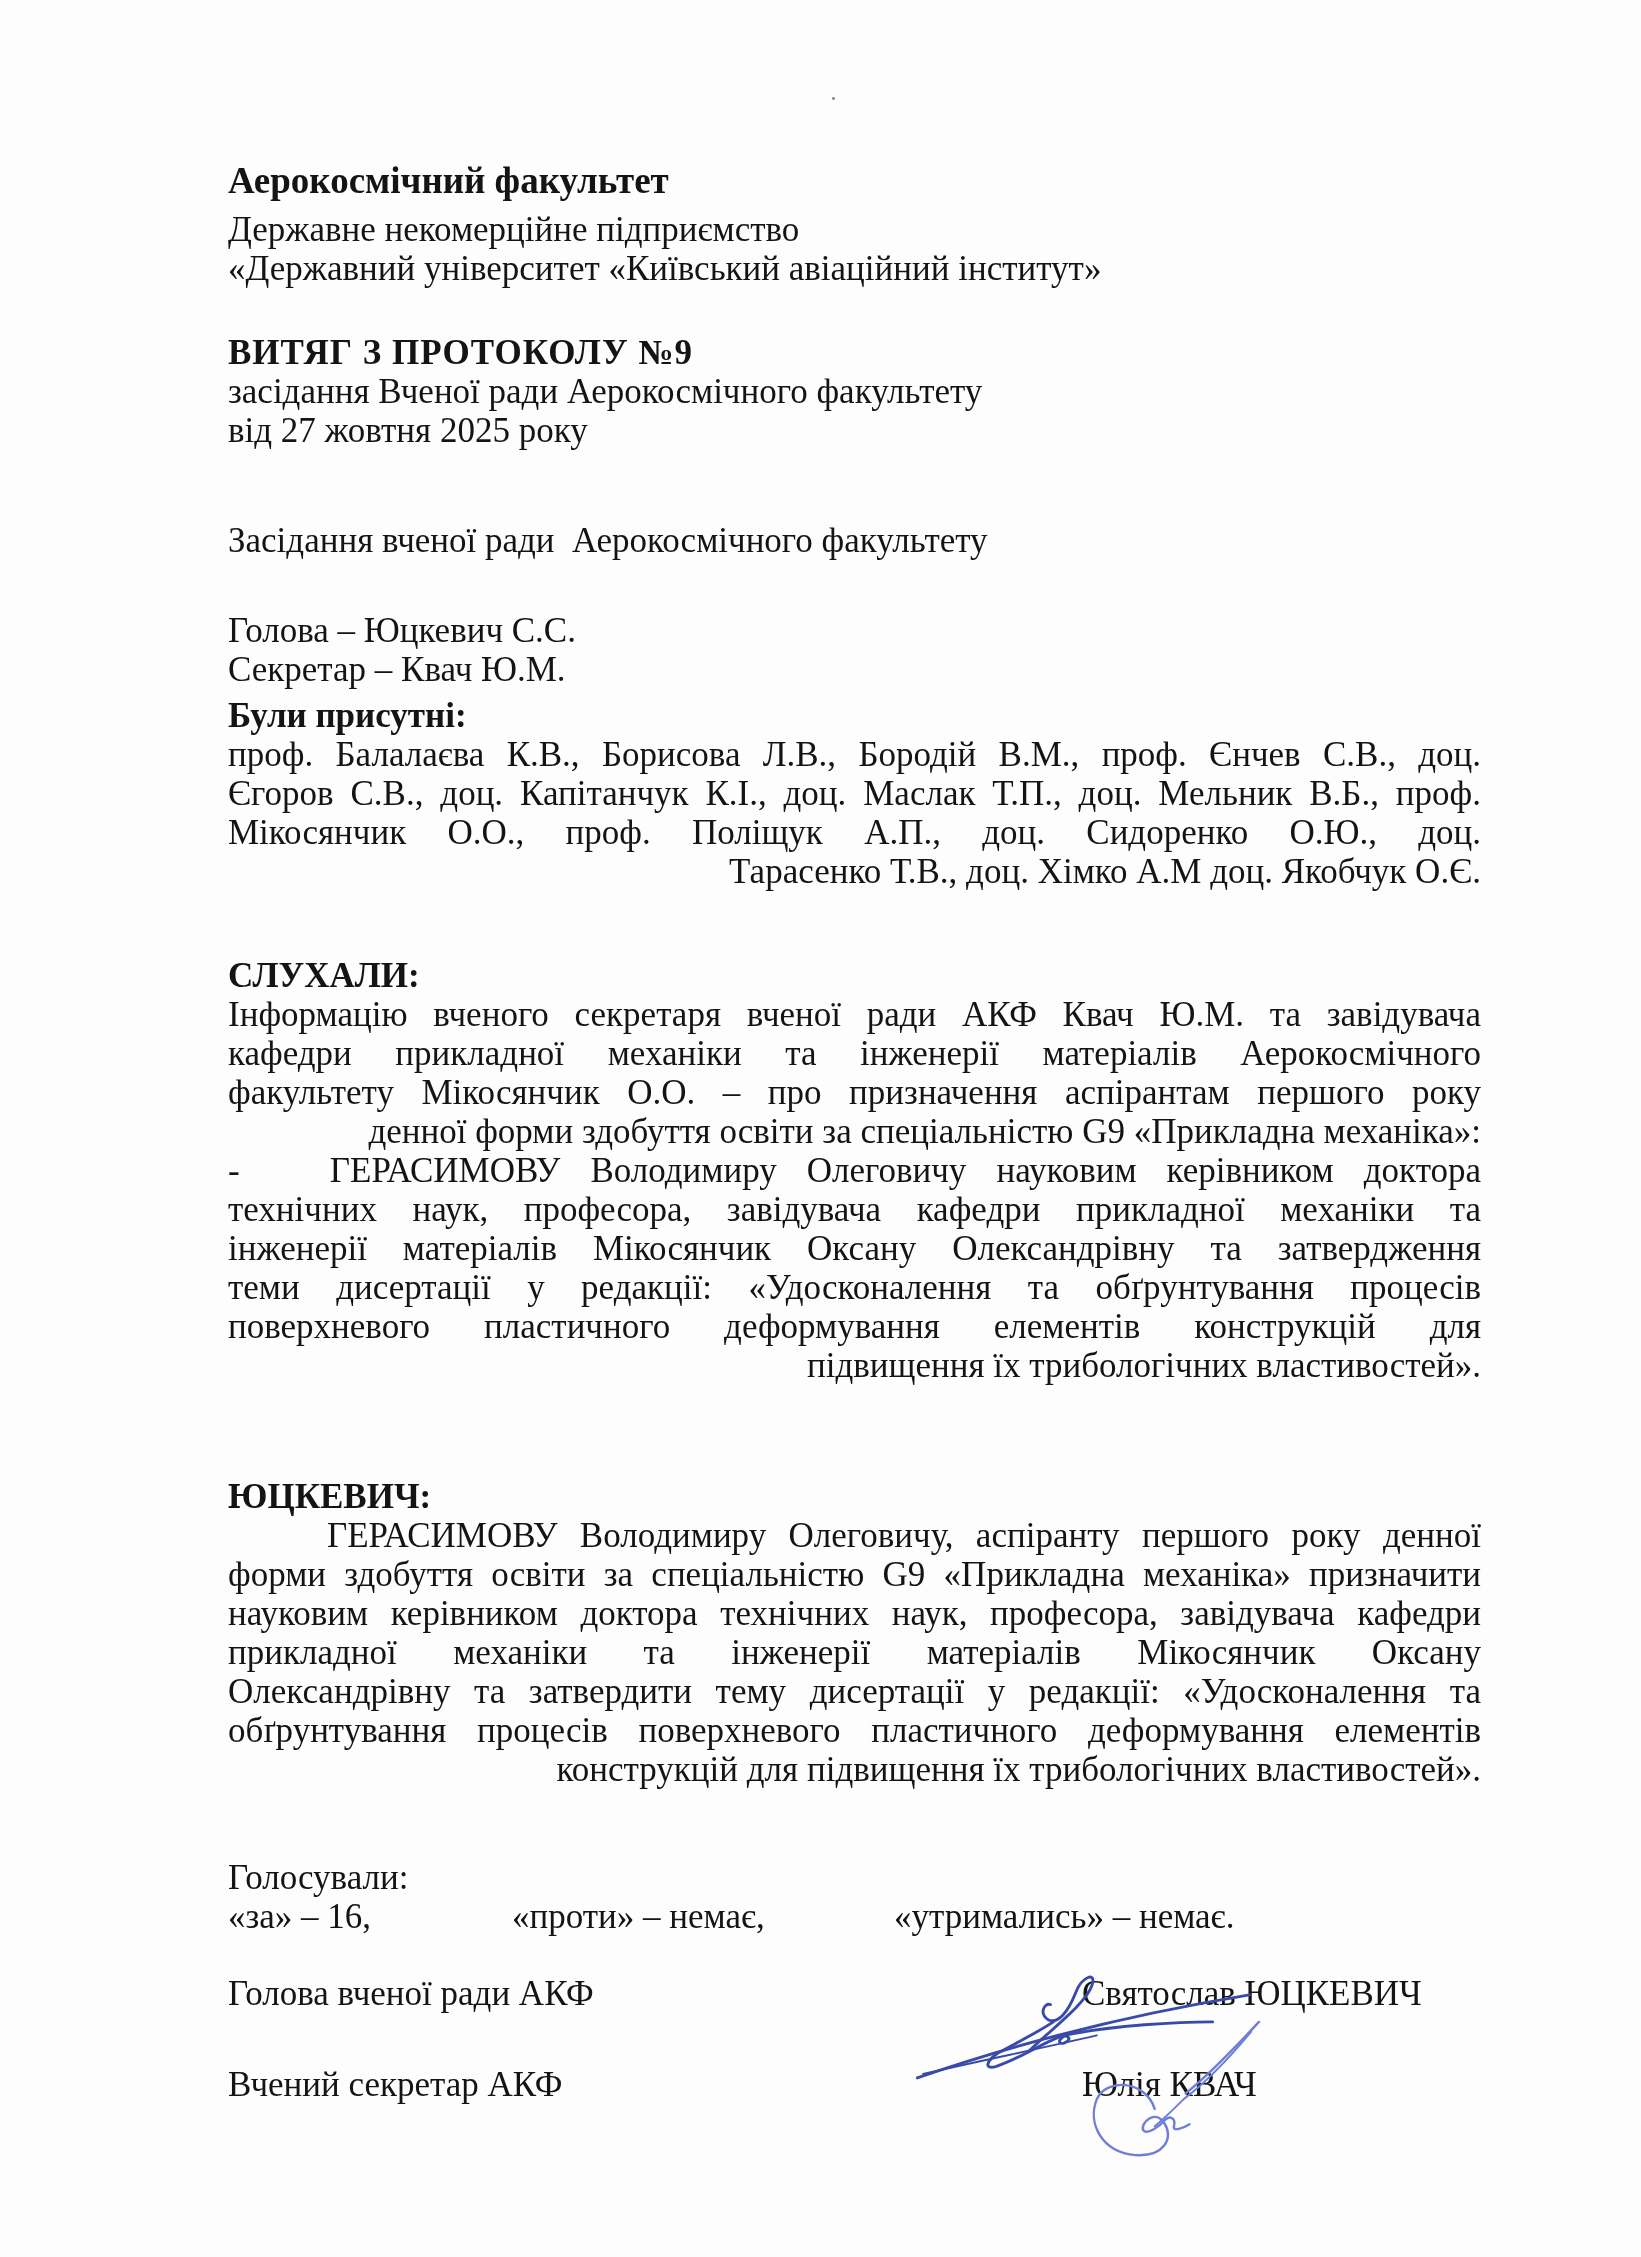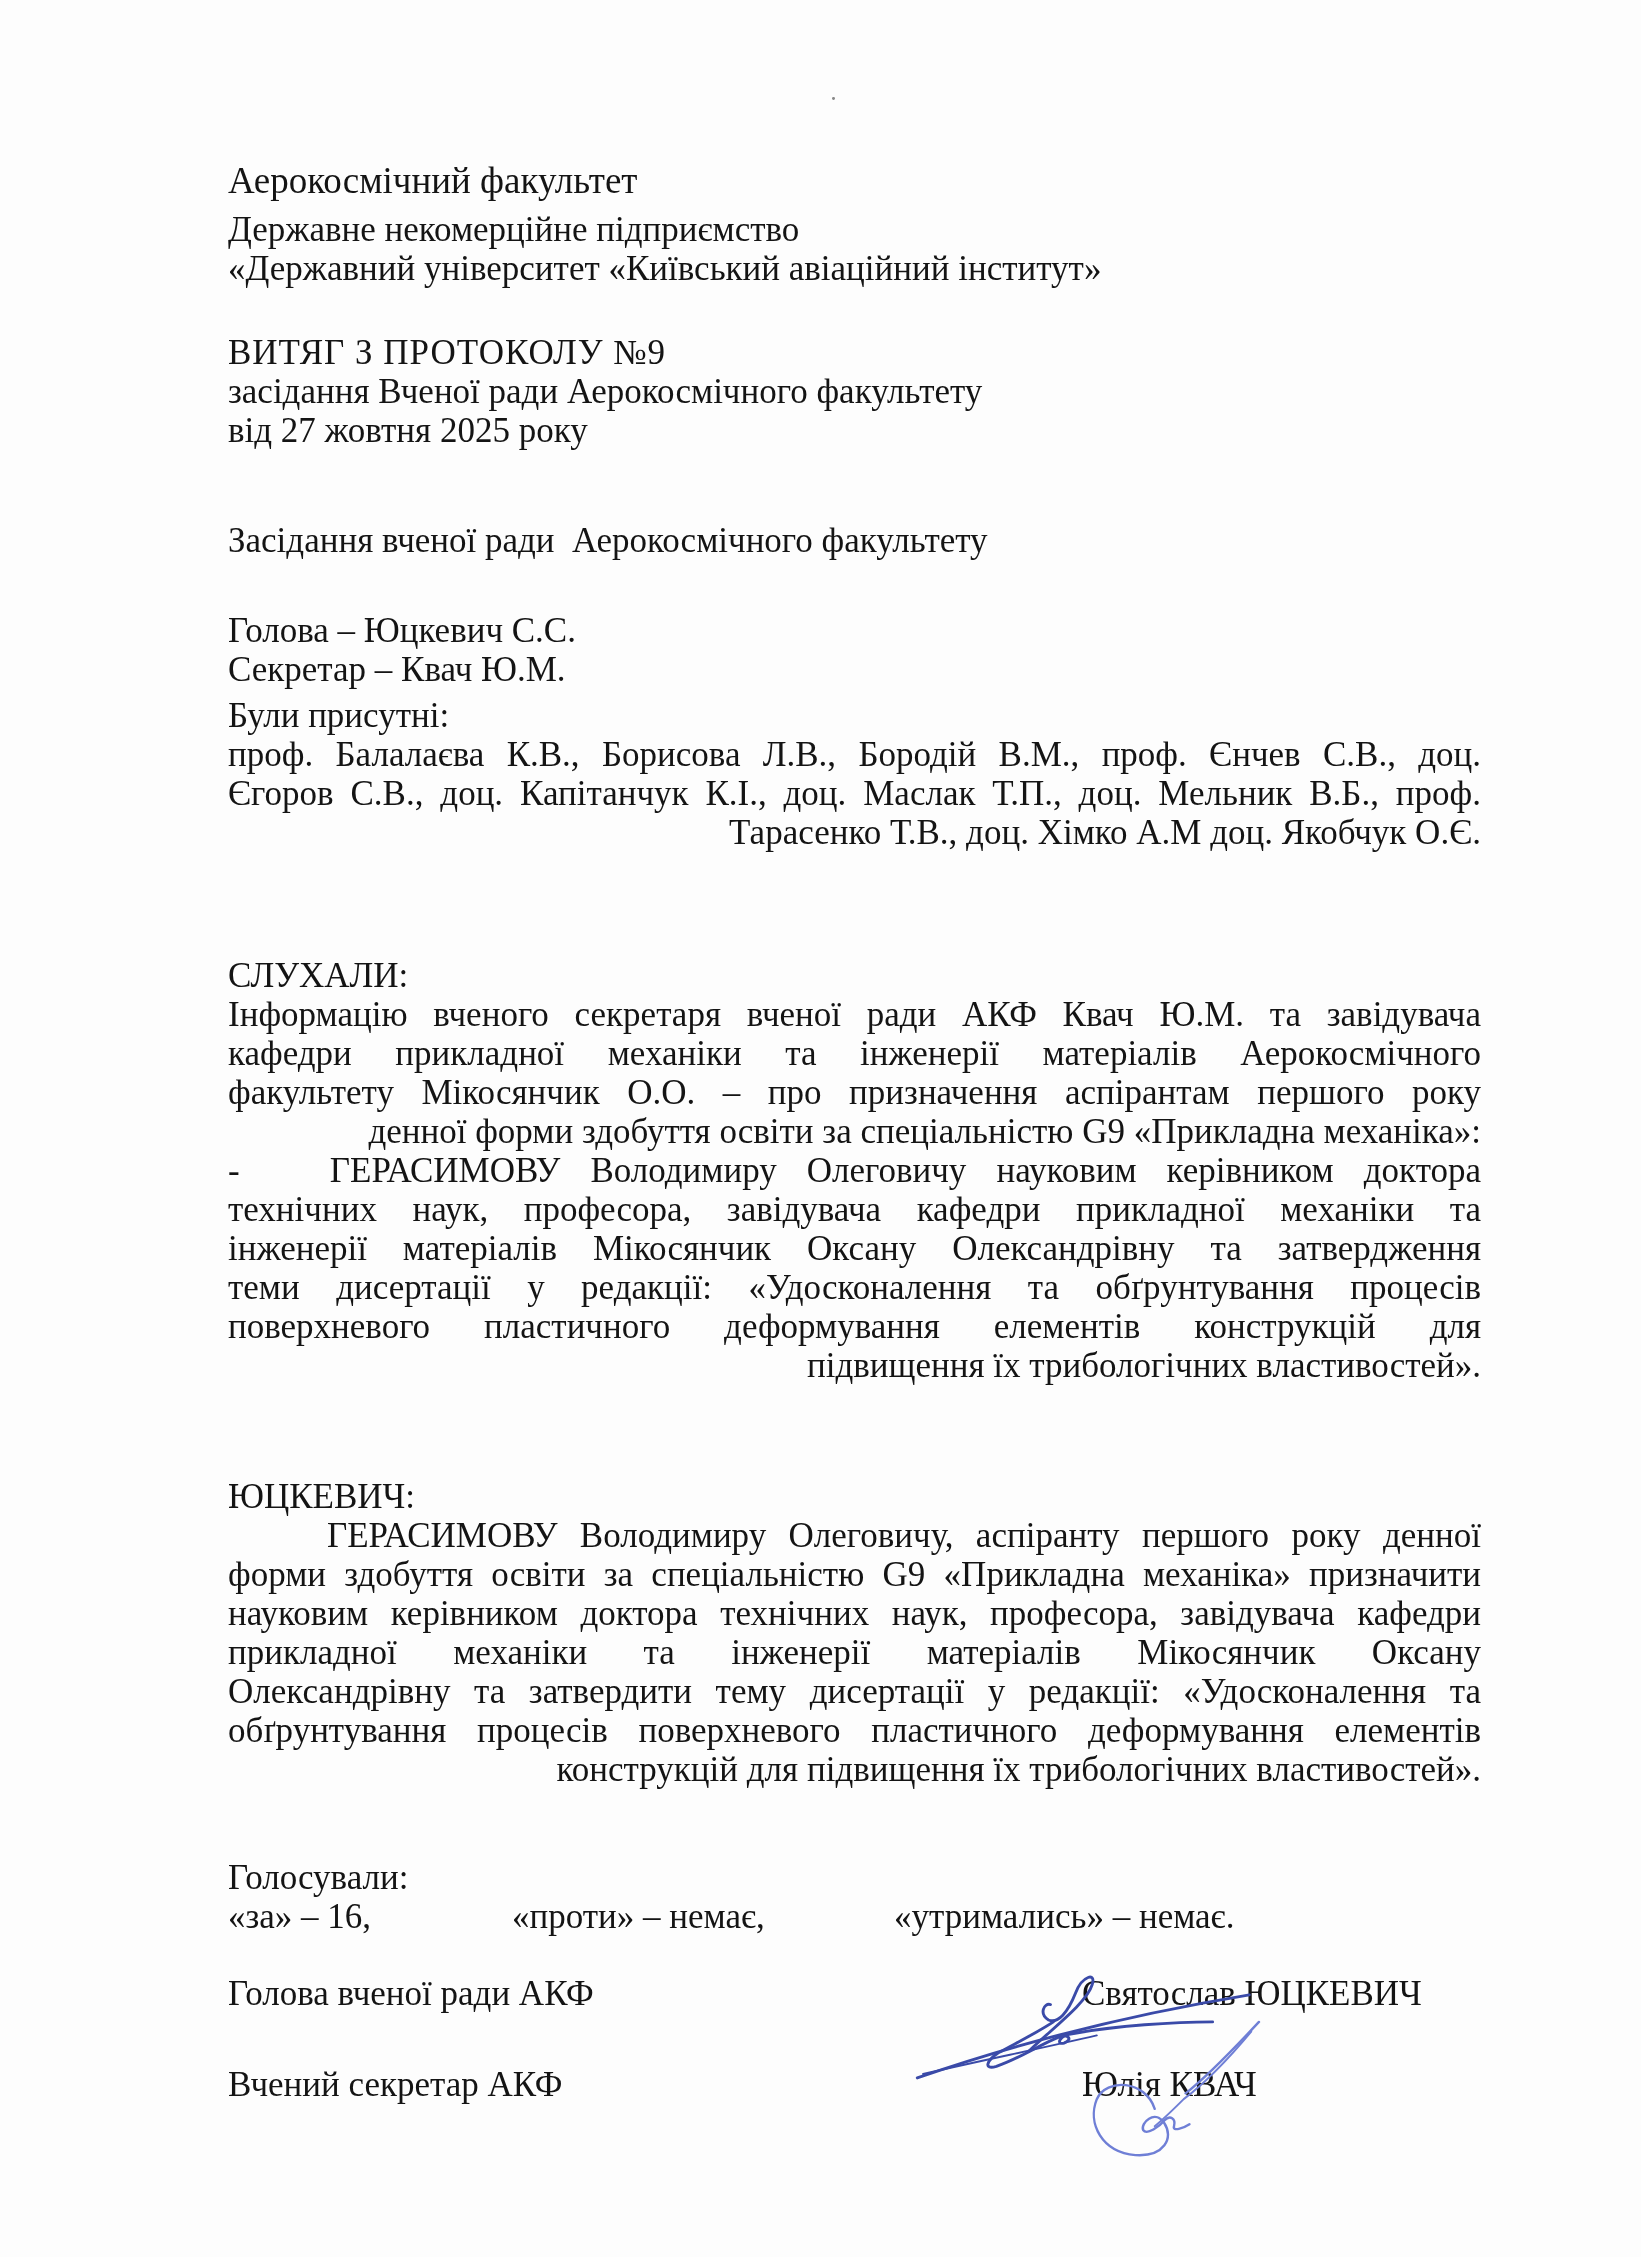--- a/index.html
+++ b/index.html
@@ -6,21 +6,21 @@
   body { width: 1641px; height: 2257px; position: relative; overflow: hidden; }
   .page {
     position: absolute; left: 0; top: 0; width: 1641px; height: 2257px;
     background: #fdfdfd;
     font-family: "Liberation Serif", "DejaVu Serif", serif;
     color: #141414;
     font-size: 35px;
     line-height: 39px;
   }
   .block { position: absolute; left: 228px; width: 1253px; }
-  .b { font-weight: normal; }
+  .b { font-weight: bold; }
   .line { display: block; white-space: nowrap; }
   .just { display: block; text-align: justify; text-align-last: justify; white-space: normal; }
   .just-last { display: block; text-align: right; }
   .indent { text-indent: 99px; }
 
   #faculty { top: 160px; font-size: 37px; line-height: 42px; }
   #org { top: 210px; }
   #extract { top: 333px; }
   #meeting { top: 521px; }
   #chair { top: 611px; }
@@ -62,20 +62,21 @@
 
   <div class="block" id="chair">
     <span class="line">Голова – Юцкевич С.С.</span>
     <span class="line">Секретар – Квач Ю.М.</span>
   </div>
 
   <div class="block" id="present">
     <span class="line b">Були присутні:</span>
     <span class="just">проф. Балалаєва К.В., Борисова Л.В., Бородій В.М.,  проф. Єнчев С.В., доц.</span>
     <span class="just">Єгоров С.В., доц. Капітанчук К.І., доц. Маслак Т.П., доц. Мельник В.Б., проф.</span>
+    <span class="just">Мікосянчик О.О., проф. Поліщук А.П., доц. Сидоренко О.Ю., доц.</span>
     <span class="just-last">Тарасенко Т.В., доц. Хімко А.М доц. Якобчук О.Є.</span>
   </div>
 
   <div class="block" id="heard">
     <span class="line b">СЛУХАЛИ:</span>
     <span class="just">Інформацію вченого секретаря вченої ради АКФ Квач Ю.М. та завідувача</span>
     <span class="just">кафедри прикладної механіки та інженерії матеріалів Аерокосмічного</span>
     <span class="just">факультету Мікосянчик О.О. – про призначення аспірантам першого року</span>
     <span class="just-last">денної форми здобуття освіти за спеціальністю G9 «Прикладна механіка»:</span>
     <span class="just" style="white-space:pre-wrap;">-   ГЕРАСИМОВУ Володимиру Олеговичу науковим керівником доктора</span>

